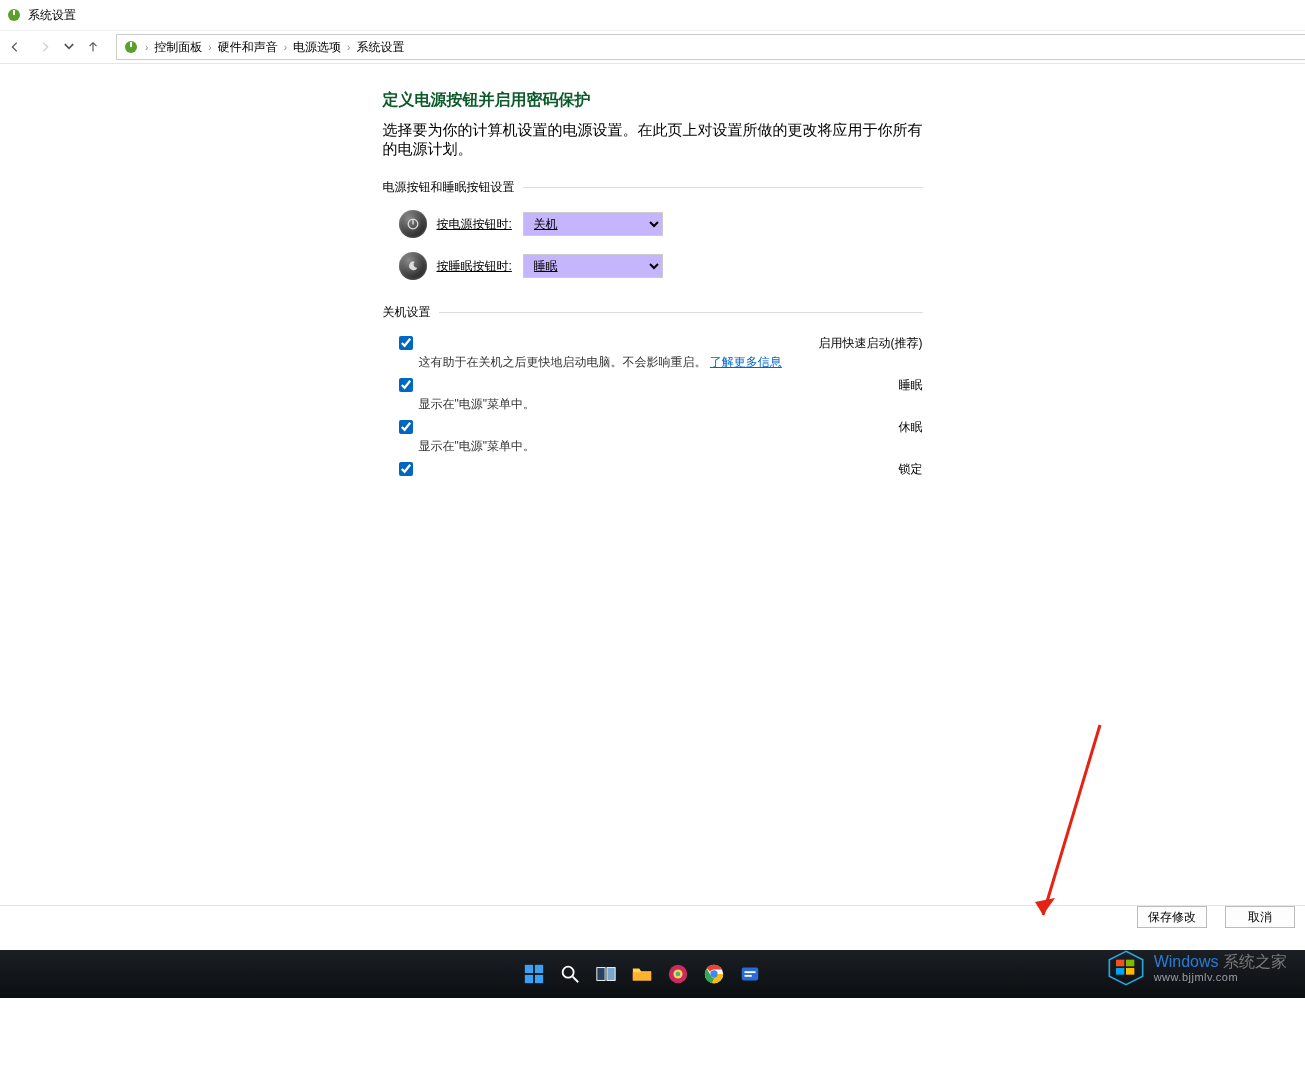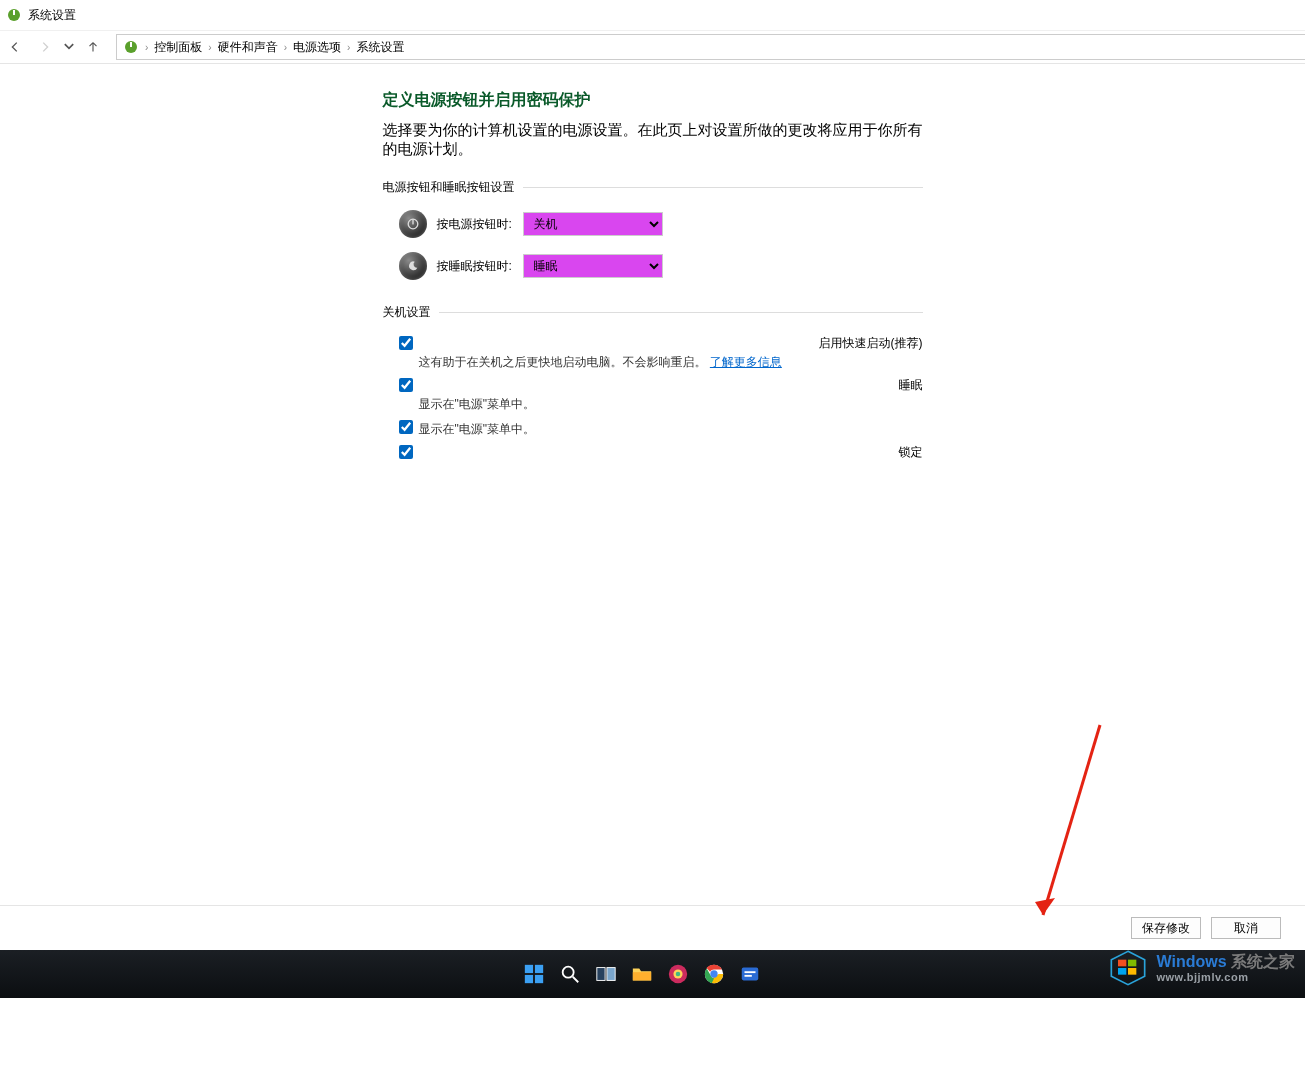--- a/index.html
+++ b/index.html
@@ -92,35 +92,36 @@
     flex: 1;
     height: 1px;
     background: #ddd;
     margin-left: 8px;
   }
   .row {
     display: flex;
     align-items: center;
     margin-left: 16px;
     margin-bottom: 14px;
+    text-decoration: underline;
   }
   .row .icon-circle {
     width: 28px; height: 28px;
     border-radius: 50%;
     background: radial-gradient(circle at 35% 30%, #8a8a8a, #2a2a2a 70%);
     box-shadow: inset 0 0 4px rgba(255,255,255,0.3);
     display: flex; align-items: center; justify-content: center;
     margin-right: 10px;
   }
   .row .icon-circle svg { width: 14px; height: 14px; }
   .row .row-label { width: 86px; }
   .row select.combo {
     width: 140px; height: 24px;
     border: 1px solid #ccc;
-    background: #d946ef;
+    background: #c4b5fd;
     font-family: inherit;
     font-size: 12px;
     padding-left: 6px;
   }
   .chk-row {
     display: flex;
     align-items: flex-start;
     margin-left: 16px;
     margin-bottom: 6px;
   }
@@ -135,23 +136,22 @@
   .chk-desc .link { color: #0066cc; text-decoration: underline; cursor: pointer; }
   
   .footer {
     position: absolute;
     left: 0; right: 0;
     bottom: 130px;
     height: 44px;
     border-top: 1px solid #e5e5e5;
     display: flex;
     justify-content: flex-end;
-    align-items: center;
-    padding-right: 24px;
-    gap: 10px;
+    padding-right: 10px;
+    gap: 18px;
     background: #fff;
   }
   .btn {
     min-width: 70px;
     height: 22px;
     border: 1px solid #bbb;
     background: #fdfdfd;
     font-family: inherit;
     font-size: 12px;
     cursor: pointer;
@@ -181,27 +181,26 @@
   .task-icon svg { width: 22px; height: 22px; }
   
   .wm-strip {
     position: absolute;
     left: 0; right: 0; bottom: 0;
     height: 82px;
     background: #fff;
   }
   .watermark {
     position: absolute;
-    right: 10px;
+    right: 18px;
     bottom: 92px;
     display: flex;
     align-items: center;
     gap: 8px;
     z-index: 50;
-    font-weight: bold;
   }
   .wm-logo {
     width: 40px; height: 40px;
   }
   .wm-text { text-align: left; line-height: 1.2; }
   .wm-line1 { font-size: 16px; }
   .wm-line1 .blue { color: #2a7bd4; }
   .wm-line1 .grey { color: #7a7a7a; }
   .wm-line2 { color: #9aa0a6; font-size: 11px; letter-spacing: 0.5px; }
 </style>
@@ -310,20 +309,21 @@
       <input type="checkbox" checked="" style="">
       <div class="chk-body">
         <div class="chk-title">睡眠</div>
         <div class="chk-desc">显示在"电源"菜单中。</div>
       </div>
     </div>
 
     <div class="chk-row">
       <input type="checkbox" checked="" style="">
       <div class="chk-body">
+        <div class="chk-title">休眠</div>
         <div class="chk-desc">显示在"电源"菜单中。</div>
       </div>
     </div>
 
     <div class="chk-row">
       <input type="checkbox" checked="" style="">
       <div class="chk-body">
         <div class="chk-title">锁定</div>
       </div>
     </div>

